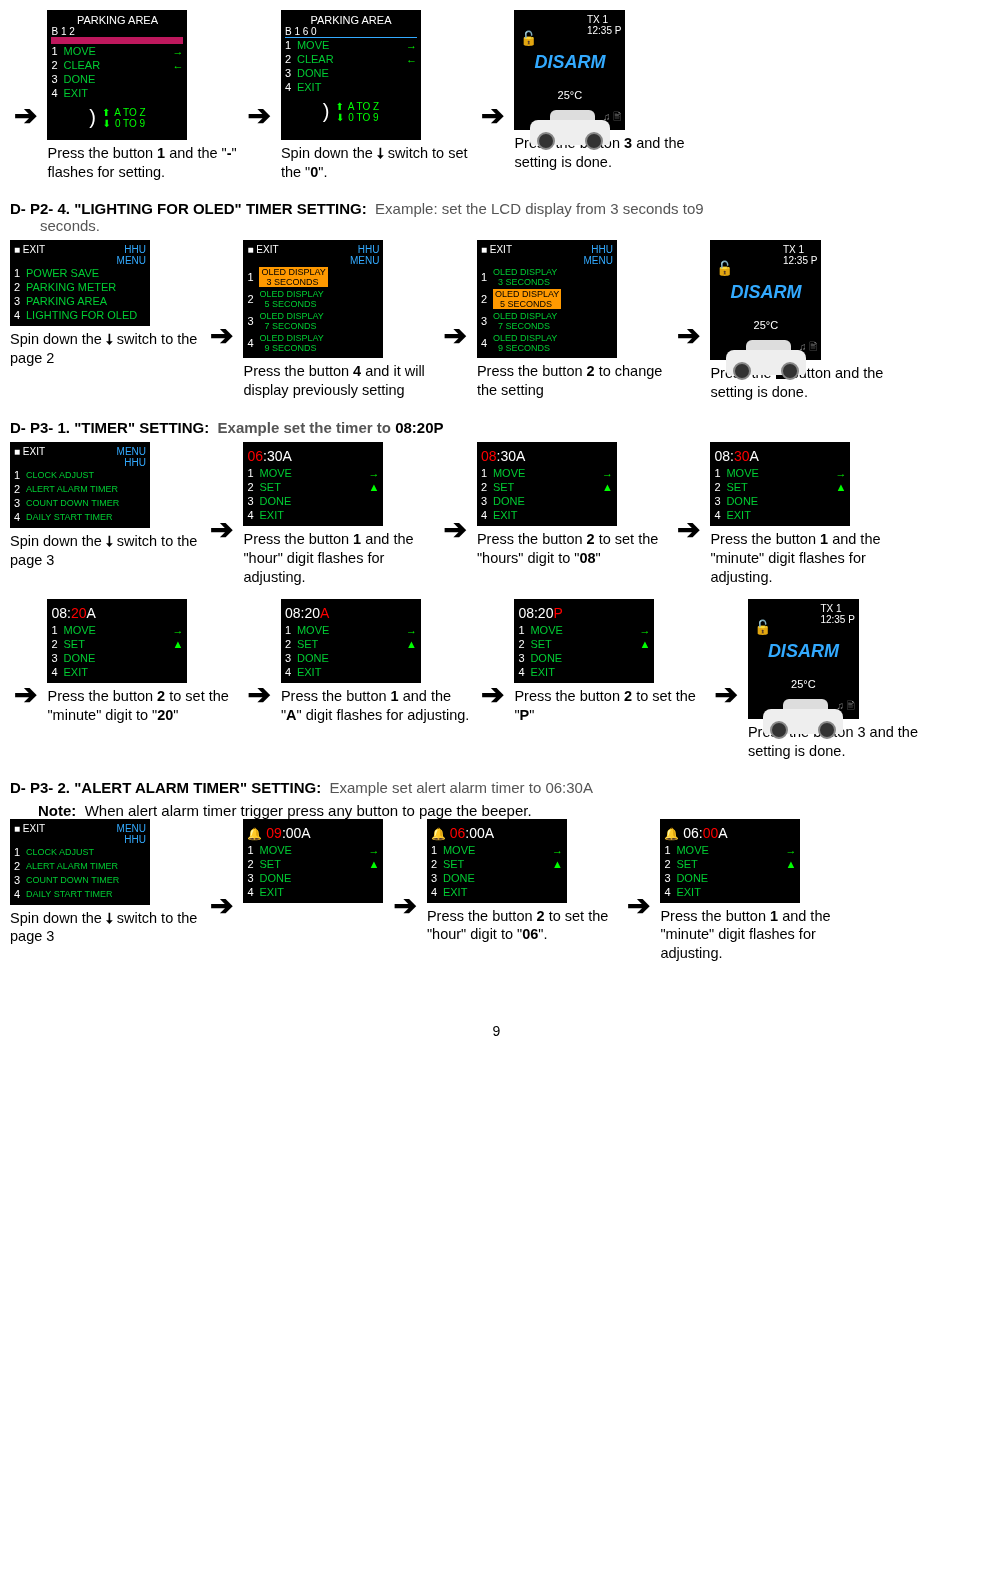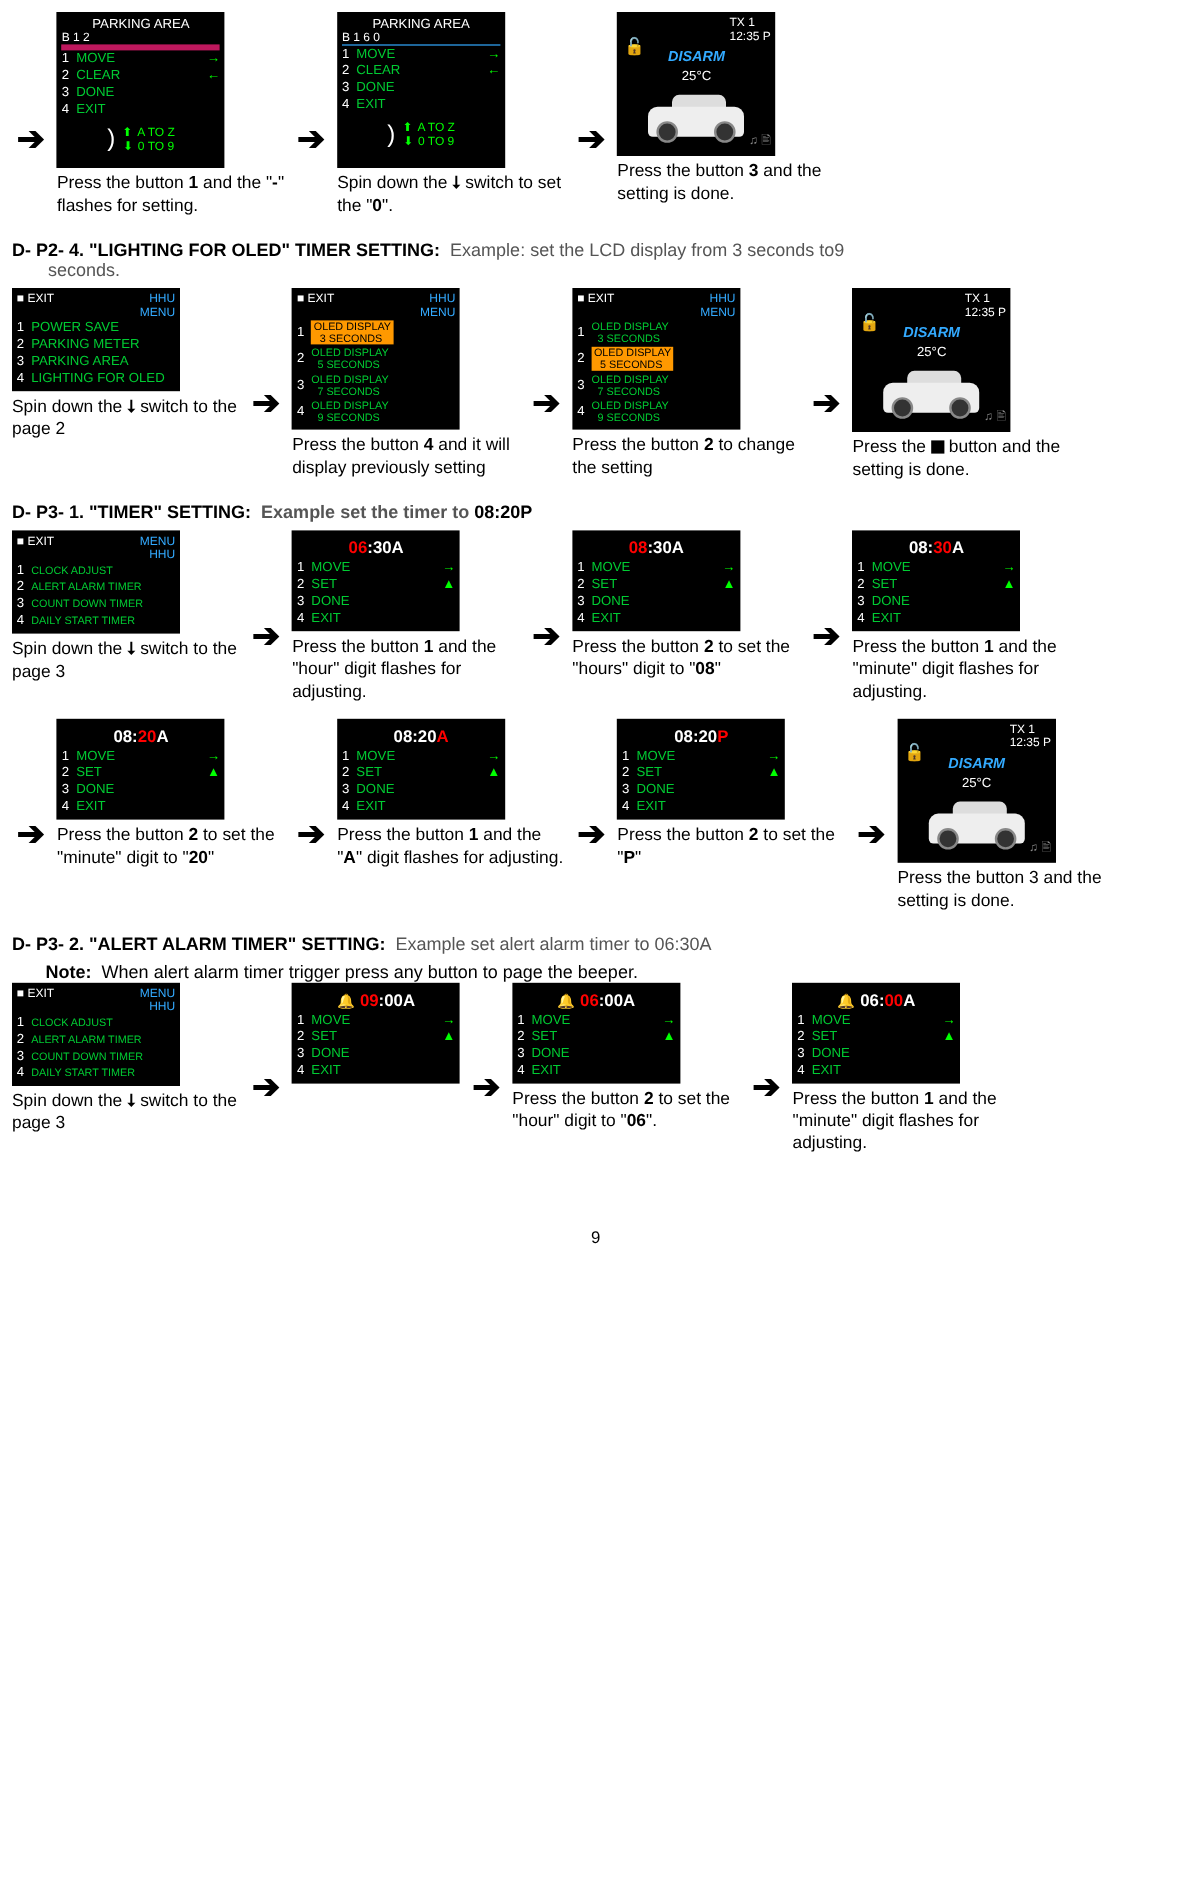--- a/index.html
+++ b/index.html
@@ -10,25 +10,25 @@
 .screen { background: #000; color: #fff; width: 140px; font-size: 11px; padding: 4px; box-sizing: border-box; }
 .screen.tall { height: 130px; position: relative; }
 .screen .hdr { display: flex; justify-content: space-between; font-size: 10px; }
 .screen .hdr .r { color: #3af; text-align: right; }
 .screen .opt { display: flex; align-items: center; padding: 1px 0; }
 .screen .opt .num { width: 12px; color: #fff; }
 .screen .opt .lbl { color: #0c3; }
 .screen .opt .lbl.sel { background: #f90; color: #000; padding: 0 2px; }
 .screen .opt .ar { color: #0f0; font-weight: bold; }
 .screen .az { color: #0f0; font-size: 10px; display: flex; align-items: center; justify-content: center; gap: 4px; }
-.screen .time { text-align: center; font-size: 14px; font-weight: bold; padding: 2px 0; }
+.screen .time { text-align: left; font-size: 14px; font-weight: normal; padding: 2px 0; }
 .screen .time .red { color: #f00; }
-.disarm-screen { background: #000; width: 132px; height: 120px; padding: 4px; box-sizing: border-box; color: #fff; font-size: 11px; position: relative; }
+.disarm-screen { background: #000; width: 111px; height: 120px; padding: 4px; box-sizing: border-box; color: #fff; font-size: 11px; position: relative; }
 .disarm-screen .top { display: flex; justify-content: space-between; font-size: 10px; }
-.disarm-screen .title { color: #3af; font-size: 12px; font-weight: bold; font-style: italic; text-align: center; margin: 4px 0; }
+.disarm-screen .title { color: #3af; font-size: 18px; font-weight: bold; font-style: italic; text-align: center; margin: 16px 0; }
 .disarm-screen .temp { font-size: 11px; text-align: center; }
 .disarm-screen .car { width: 90px; height: 45px; margin: 4px auto; position: relative; }
 .disarm-screen .car-body { position: absolute; top: 15px; left: 5px; width: 80px; height: 25px; background: #eee; border-radius: 8px 8px 4px 4px; }
 .disarm-screen .car-top { position: absolute; top: 5px; left: 25px; width: 45px; height: 15px; background: #ddd; border-radius: 6px 6px 0 0; }
 .disarm-screen .wheel { position: absolute; bottom: 0px; width: 14px; height: 14px; background: #333; border-radius: 50%; border: 2px solid #888; }
 .disarm-screen .w1 { left: 12px; }
 .disarm-screen .w2 { right: 12px; }
 .disarm-screen .icons { position: absolute; bottom: 4px; right: 4px; font-size: 10px; color: #888; }
 .disarm-screen .lock { position: absolute; top: 20px; left: 6px; font-size: 14px; color: #fff; }
 .caption { font-size: 14.5px; max-width: 190px; margin-top: 4px; line-height: 1.3; }
@@ -42,21 +42,21 @@
 .bell { font-size: 12px; }
 </style>
 </head>
 <body>
 
 <div class="row">
   <div class="arrow top">➔</div>
   <div class="step">
     <div class="screen tall">
       <div style="text-align:center;font-size:11px">PARKING AREA</div>
-      <div style="font-size:10px;border-bottom:5px solid #be185d">B 1 2</div>
+      <div style="font-size:10px;border-bottom:7px solid #be185d">B 1 2</div>
       <div class="opt">
           <span class="num">1</span>
           <span class="lbl">MOVE</span>
           <span class="ar" style="margin-left:auto">→</span>
         </div>
       <div class="opt">
           <span class="num">2</span>
           <span class="lbl">CLEAR</span>
           <span class="ar" style="margin-left:auto">←</span>
         </div>

